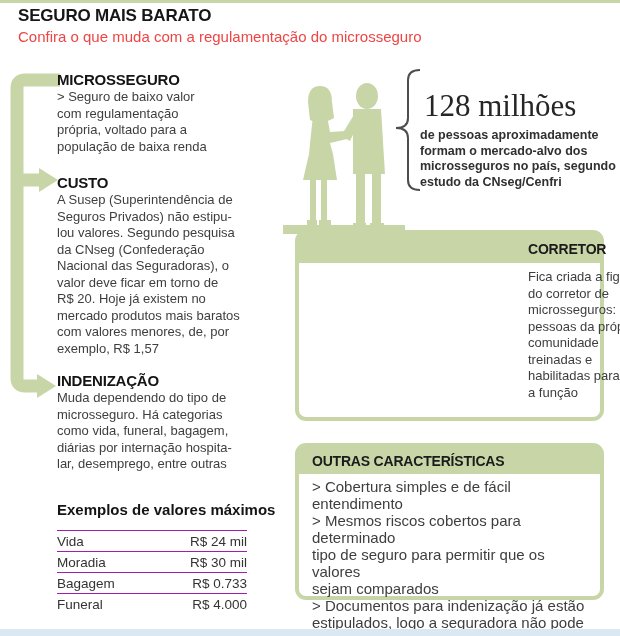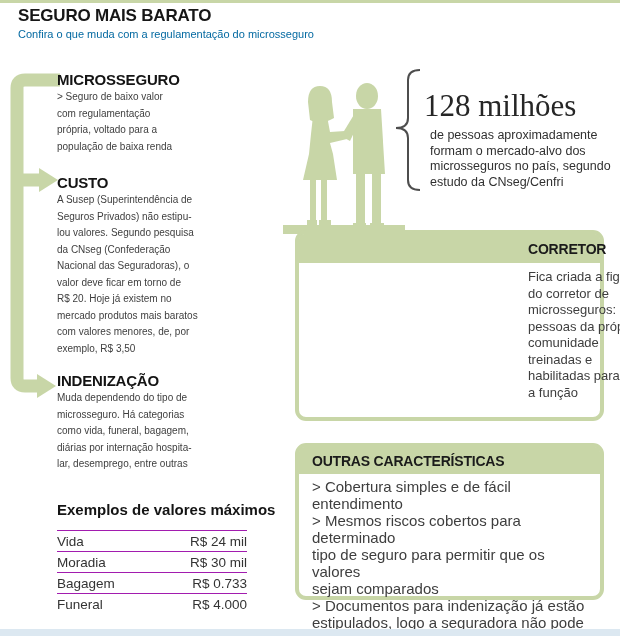--- a/index.html
+++ b/index.html
@@ -7,35 +7,35 @@
     position:relative;width:620px;height:636px;background:#fff;overflow:hidden;
     font-family:"Liberation Sans",sans-serif;color:#3e3e3e;
   }
   .abs{position:absolute;}
   .pre{white-space:pre-line;}
   
   #top-rule{left:0;top:0;width:620px;height:3px;background:#c8d6a7;}
   #bottom-strip{left:0;top:629px;width:620px;height:7px;background:#dce8f1;}
   
   #title{left:18px;top:6px;font-size:17px;font-weight:bold;color:#161616;letter-spacing:-0.2px;}
-  #subtitle{left:18px;top:28px;font-size:11px;color:#0369a1;}
+  #subtitle{left:18px;top:28px;font-size:15px;color:#ef4444;}
   
   .sec-head{font-size:15px;font-weight:bold;color:#141414;letter-spacing:-0.2px;}
-  .sec-body{font-size:10px;line-height:16.5px;color:#3e3e3e;width:235px;}
+  .sec-body{font-size:13px;line-height:16.5px;color:#3e3e3e;width:235px;}
   #sec0-h{left:57px;top:71px;} #sec0-b{left:57px;top:89px;}
   #sec1-h{left:57px;top:174px;} #sec1-b{left:57px;top:192px;}
   #sec2-h{left:57px;top:372px;} #sec2-b{left:57px;top:390px;}
   
   #table-title{left:57px;top:501px;font-size:15px;font-weight:bold;color:#141414;}
   #values-table{left:57px;top:530px;width:190px;font-size:13.5px;color:#333;}
   .vrow{display:flex;justify-content:space-between;align-items:center;height:20px;border-top:1px solid #a21caf;}
   .vval{text-align:left;}
   
   #figure{left:424px;top:88px;font-family:"Liberation Serif",serif;font-size:31px;color:#262626;}
-  #figure-desc{left:430px;top:128px;font-size:12.5px;font-weight:normal;line-height:15.5px;color:#303030;}
+  #figure-desc{left:420px;top:128px;font-size:12.5px;font-weight:bold;line-height:15.5px;color:#303030;}
   
   .gbox{background:#fff;border:4px solid #c8d6a7;border-radius:11px;box-sizing:border-box;}
   #box1{left:295px;top:230px;width:309px;height:191px;}
   #box2{left:295px;top:443px;width:309px;height:157px;}
   .gbox-header{position:absolute;left:0;right:0;top:0;background:#c8d6a7;border-radius:5px 5px 0 0;}
   #box1 .gbox-header{height:29px;}
   #box2 .gbox-header{height:27px;}
   .gbox-h{position:absolute;font-size:14px;font-weight:bold;color:#1b1b1b;letter-spacing:-0.2px;}
   #box1-h0{left:14px;top:7px;} #box1-h1{left:229px;top:7px;}
   #box2-h0{left:13px;top:6px;}
@@ -73,21 +73,21 @@
   <div id="sec1-h" class="abs sec-head">CUSTO</div>
   <div id="sec1-b" class="abs sec-body pre">A Susep (Superintendência de
 Seguros Privados) não estipu-
 lou valores. Segundo pesquisa
 da CNseg (Confederação
 Nacional das Seguradoras), o
 valor deve ficar em torno de
 R$ 20. Hoje já existem no
 mercado produtos mais baratos
 com valores menores, de, por
-exemplo, R$ 3,50</div>
+exemplo, R$ 1,57</div>
 
   <div id="sec2-h" class="abs sec-head">INDENIZAÇÃO</div>
   <div id="sec2-b" class="abs sec-body pre">Muda dependendo do tipo de
 microsseguro. Há categorias
 como vida, funeral, bagagem,
 diárias por internação hospita-
 lar, desemprego, entre outras</div>
 
   <div id="table-title" class="abs">Exemplos de valores máximos</div>
   <div id="values-table" class="abs">

